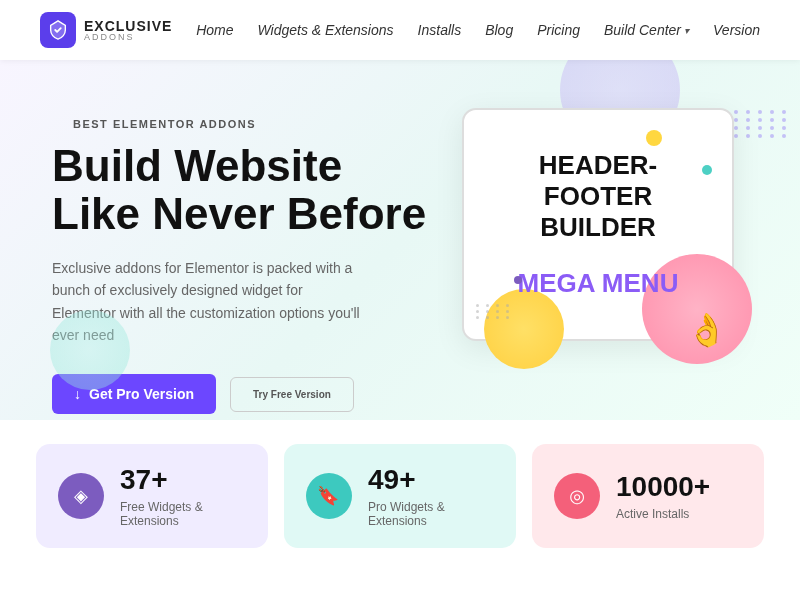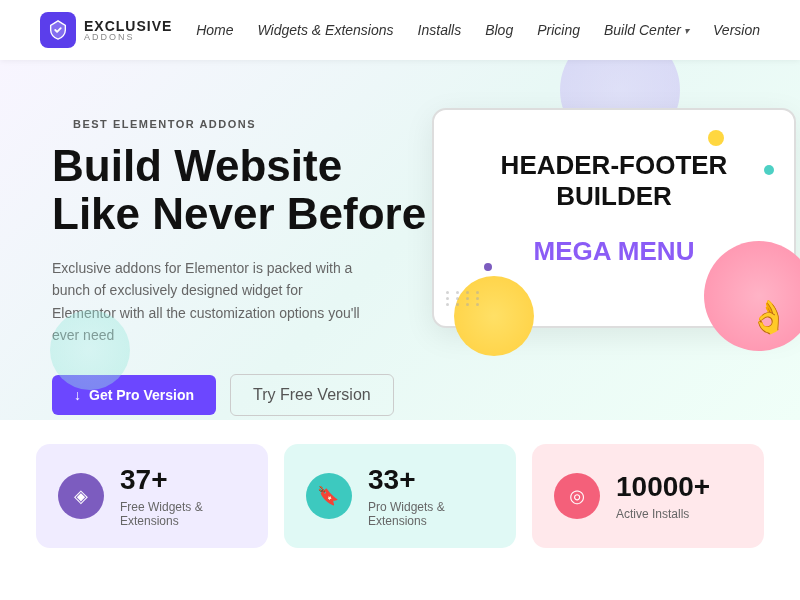--- a/index.html
+++ b/index.html
@@ -73,32 +73,32 @@
       margin-bottom: 28px;
     }
     .hero-buttons { display: flex; gap: 14px; align-items: center; }
     .btn-pro {
       background: #6c47ff; color: #fff; border: none;
       padding: 12px 22px; border-radius: 6px; font-size: 14px; font-weight: 600;
       cursor: pointer; display: flex; align-items: center; gap: 8px;
     }
     .btn-free {
       background: transparent; color: #555; border: 1.5px solid #ccc;
-      padding: 11px 22px; border-radius: 6px; font-size: 16px; font-weight: 400;
+      padding: 11px 22px; border-radius: 6px; font-size: 10px; font-weight: 700;
       cursor: pointer;
     }
     .download-icon { font-size: 14px; }
 
     
     .hero-right {
       flex: 1; display: flex; justify-content: center; align-items: flex-start;
       position: relative; padding-top: 0;
     }
     .feature-card {
-      width: 364px; background: #fff; border-radius: 14px;
+      width: 272px; background: #fff; border-radius: 14px;
       border: 2px solid #ddd;
       padding: 40px 30px; position: relative; z-index: 2;
       box-shadow: 0 8px 30px rgba(0,0,0,0.08);
       min-height: 220px;
     }
     .feature-card-title {
       font-size: 26px; font-weight: 900; color: #111; text-align: center;
       line-height: 1.2; margin-bottom: 24px;
       text-transform: uppercase;
     }
@@ -276,21 +276,21 @@
   <div class="stat-card purple">
     <div class="stat-icon purple">◈</div>
     <div class="stat-info">
       <div class="stat-number">37+</div>
       <div class="stat-label">Free Widgets &amp; Extensions</div>
     </div>
   </div>
   <div class="stat-card teal">
     <div class="stat-icon teal">🔖</div>
     <div class="stat-info">
-      <div class="stat-number">33+</div>
+      <div class="stat-number">49+</div>
       <div class="stat-label">Pro Widgets &amp; Extensions</div>
     </div>
   </div>
   <div class="stat-card pink">
     <div class="stat-icon pink">◎</div>
     <div class="stat-info">
       <div class="stat-number">10000+</div>
       <div class="stat-label">Active Installs</div>
     </div>
   </div>

